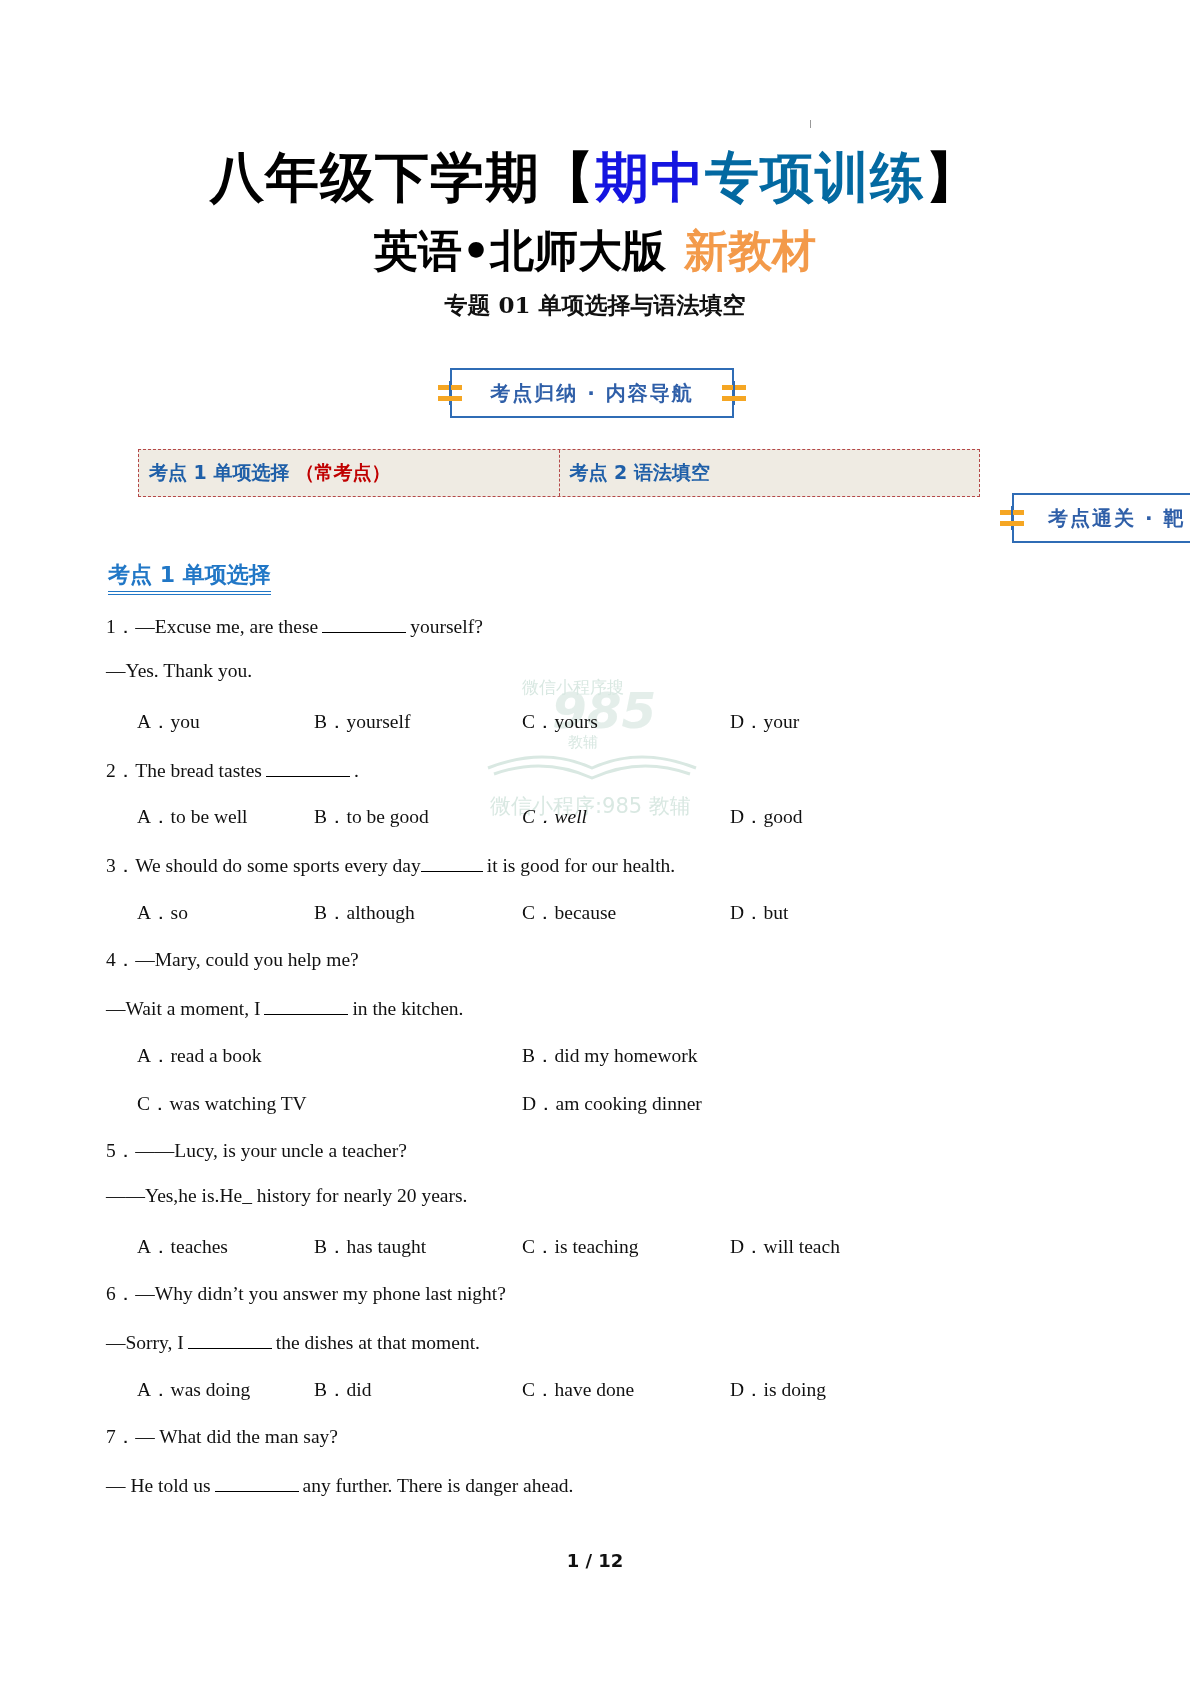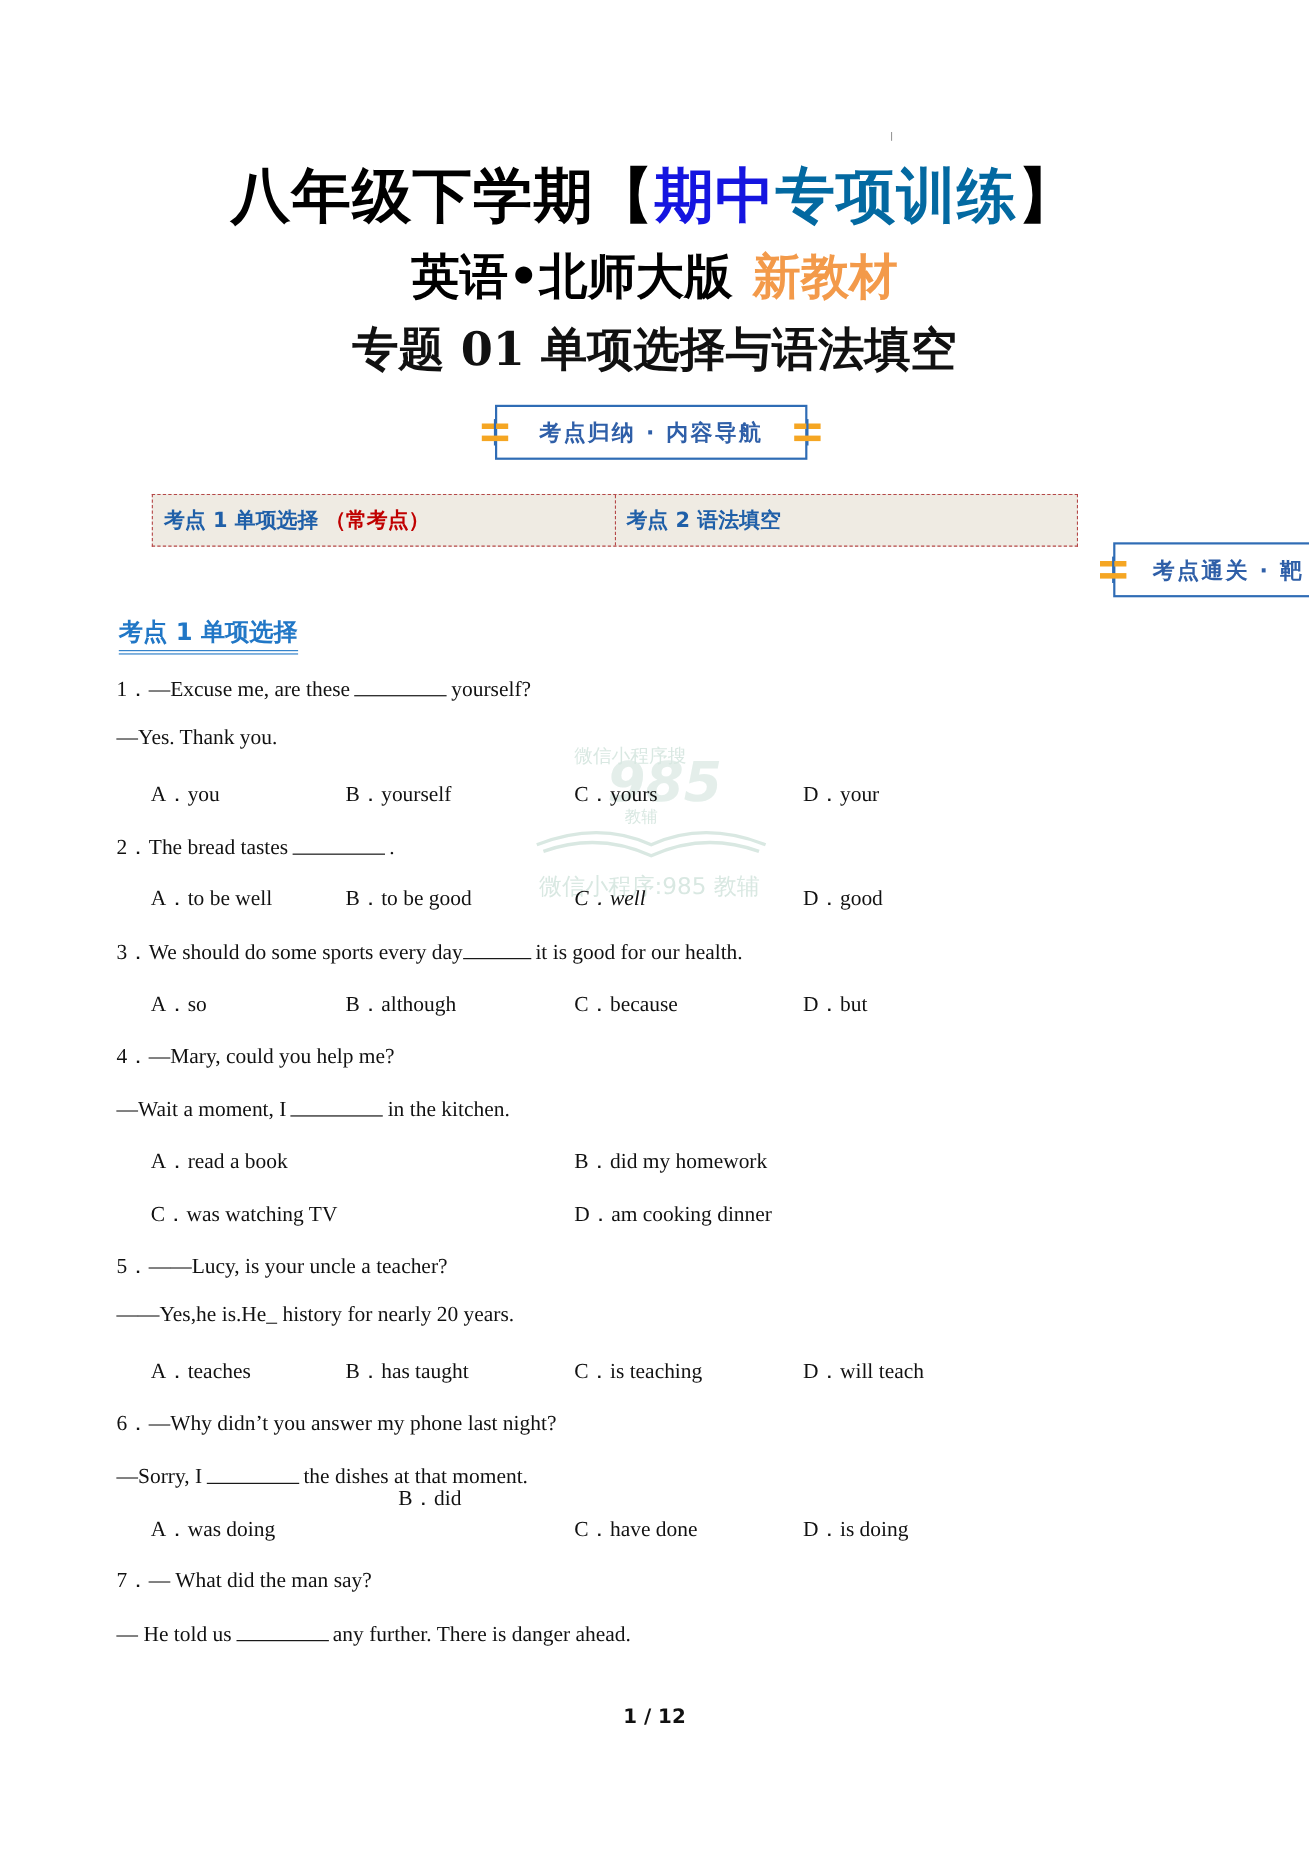--- a/index.html
+++ b/index.html
@@ -3,21 +3,21 @@
 <meta charset="utf-8">
 <style>
   html, body { margin:0; padding:0; background:#fff; }
   body { width:1190px; height:1683px; position:relative; overflow:hidden; font-family:"Liberation Serif","DejaVu Serif",serif; color:#111; }
   .abs { position:absolute; }
   .title1 { left:0; width:1190px; top:142px; text-align:center; font-family:"DejaVu Sans",sans-serif; font-weight:bold; font-size:54px; letter-spacing:1px; color:#000; white-space:nowrap; }
   .title1 .blue { color:#1515e0; }
   .title1 .red { color:#0369a1; }
   .title2 { left:0; width:1190px; top:222px; text-align:center; font-family:"DejaVu Sans",sans-serif; font-weight:bold; font-size:44px; color:#000; white-space:nowrap; }
   .title2 .orange { color:#f39a4a; margin-left:18px; }
-  .title3 { left:0; width:1190px; top:290px; text-align:center; font-family:"DejaVu Serif",serif; font-weight:bold; font-size:42px; color:#111; white-space:nowrap; }
+  .title3 { left:0; width:1190px; top:290px; text-align:center; font-family:"DejaVu Serif",serif; font-weight:bold; font-size:23px; color:#111; white-space:nowrap; }
   .tickmark { left:810px; top:120px; width:1px; height:8px; background:#999; }
 
   .navbox { left:450px; top:368px; width:284px; height:50px; border:2px solid #2f6cb5; box-sizing:border-box; display:flex; align-items:center; justify-content:center; font-family:"DejaVu Sans",sans-serif; font-weight:bold; font-size:20px; color:#2f5fa8; letter-spacing:2px; background:#fff; }
   .bars { position:absolute; width:24px; height:16px; }
   .bars::before, .bars::after { content:""; position:absolute; left:0; width:24px; height:5px; background:#f5a623; }
   .bars::before { top:0; } .bars::after { bottom:0; }
   .bars .vline { position:absolute; left:11px; top:-4px; width:2px; height:24px; background:#2f6cb5; }
 
   .navtable { left:138px; top:449px; width:842px; height:48px; border:1.5px dashed #b54848; background:#efebe3; box-sizing:border-box; display:flex; }
   .navtable .cell { flex:1; display:flex; align-items:center; padding-left:10px; font-family:"DejaVu Sans",sans-serif; font-weight:bold; font-size:19px; color:#1f5fa8; }
@@ -112,20 +112,20 @@
 <div class="line" style="top:1137px;"><span>5．</span><span>——Lucy, is your uncle a teacher?</span></div>
 <div class="line" style="top:1185px;">——Yes,he is.He_  history for nearly 20 years.</div>
 <div class="opt" style="left:137px;top:1233px;">A．teaches</div>
 <div class="opt" style="left:314px;top:1233px;">B．has taught</div>
 <div class="opt" style="left:522px;top:1233px;">C．is teaching</div>
 <div class="opt" style="left:730px;top:1233px;">D．will teach</div>
 
 <div class="line" style="top:1280px;"><span>6．</span><span>—Why didn’t you answer my phone last night?</span></div>
 <div class="line" style="top:1328px;"><span>—Sorry, I</span><span class="blank" style="width:84px"></span><span>the dishes at that moment.</span></div>
 <div class="opt" style="left:137px;top:1376px;">A．was doing</div>
-<div class="opt" style="left:314px;top:1348px;margin-left:48px;">B．did</div>
+<div class="opt" style="left:314px;top:1376px;">B．did</div>
 <div class="opt" style="left:522px;top:1376px;">C．have done</div>
 <div class="opt" style="left:730px;top:1376px;">D．is doing</div>
 
 <div class="line" style="top:1423px;"><span>7．</span><span>— What did the man say?</span></div>
 <div class="line" style="top:1471px;"><span>— He told us</span><span class="blank" style="width:84px"></span><span>any further. There is danger ahead.</span></div>
 
 <div class="abs pagenum">1 / 12</div>
 
 </body></html>

